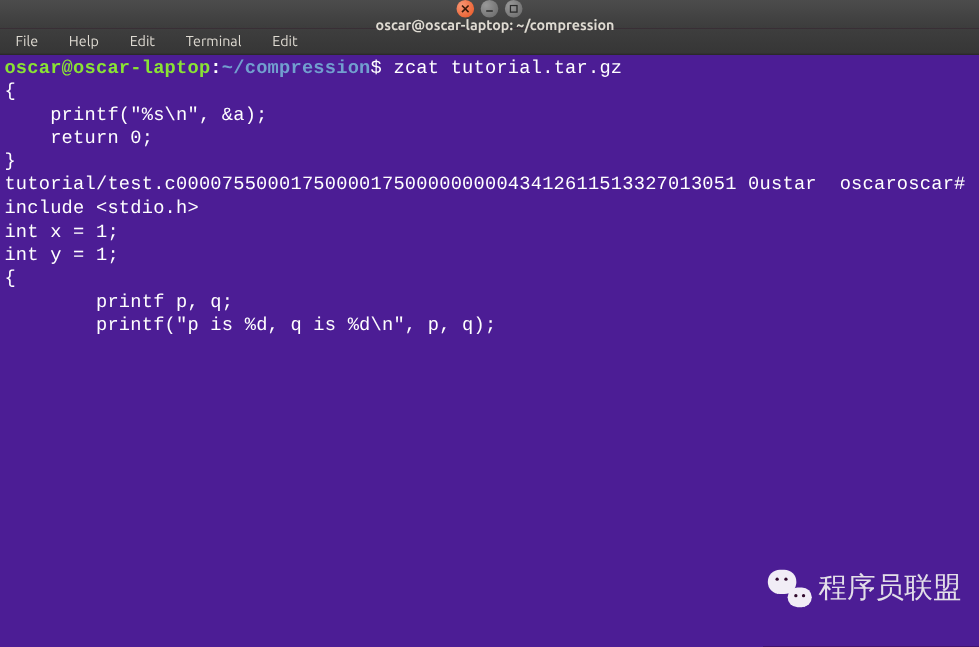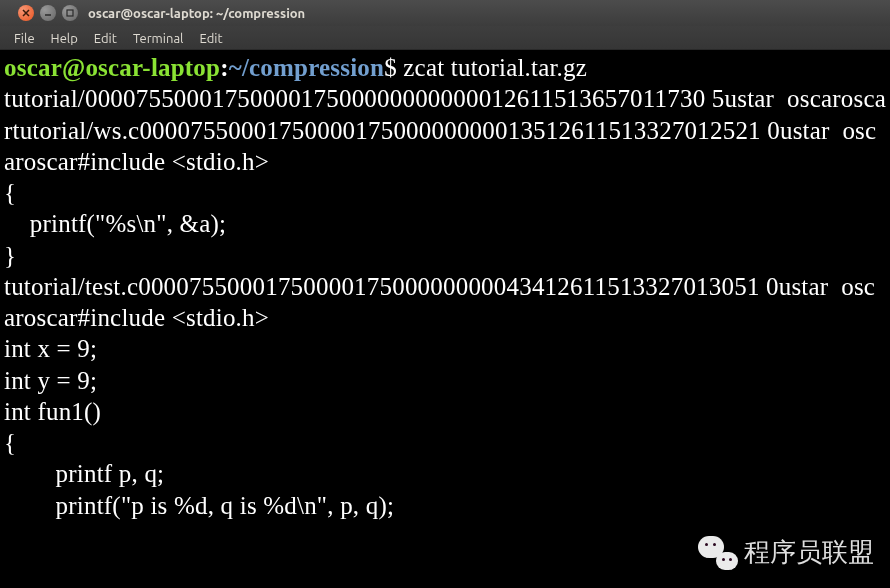--- a/index.html
+++ b/index.html
@@ -14,20 +14,21 @@
       background: #2c001e;
       overflow: hidden;
       position: relative;
     }
     .titlebar {
       height: 26px;
       background: linear-gradient(to bottom, #4c4c4c, #3c3c3c);
       display: flex;
       align-items: center;
       padding: 0 18px;
+      flex-direction: column;
     }
     .window-controls {
       display: flex;
       gap: 6px;
       align-items: center;
     }
     .win-btn {
       width: 16px;
       height: 16px;
       border-radius: 50%;
@@ -55,35 +56,35 @@
       color: #dfdbd2;
       font-size: 13px;
       font-weight: bold;
     }
     .menubar {
       height: 24px;
       background: linear-gradient(to bottom, #3e3e3e, #363636);
       display: flex;
       align-items: center;
       padding: 0 6px;
-      gap: 0;
+      gap: 12px;
       border-bottom: 1px solid #2a2a2a;
     }
     .menu-item {
       color: #dfdbd2;
       font-size: 13px;
       padding: 2px 8px;
       cursor: pointer;
     }
     .terminal-body {
-      background: #000000;
+      background: #4c1d95;
       height: calc(588px - 50px);
       padding: 2px 4px;
-      font-family: Liberation Serif, serif;
-      font-size: 25px;
+      font-family: Liberation Mono, monospace;
+      font-size: 17px;
       line-height: 1.25;
       color: #ffffff;
       overflow: hidden;
       letter-spacing: 0.2px;
     }
     .prompt-user {
       color: #8ae234;
       font-weight: bold;
     }
     .prompt-colon {
@@ -96,21 +97,21 @@
     }
     .prompt-dollar {
       color: #ffffff;
     }
     .term-line {
       white-space: pre-wrap;
       word-break: break-all;
     }
     .watermark {
       position: absolute;
-      bottom: 18px;
+      bottom: 36px;
       right: 16px;
       display: flex;
       align-items: center;
       gap: 6px;
       color: #f0f0f0;
       font-size: 26px;
       opacity: 0.92;
     }
     .wechat-icon {
       width: 40px;
@@ -180,32 +181,31 @@
 <div class="menubar">
   <div class="menu-item">File</div>
   <div class="menu-item">Help</div>
   <div class="menu-item">Edit</div>
   <div class="menu-item">Terminal</div>
   <div class="menu-item">Edit</div>
 </div>
 
 <div class="terminal-body">
   <div class="term-line"><span class="prompt-user">oscar@oscar-laptop</span><span class="prompt-colon">:</span><span class="prompt-path">~/compression</span><span class="prompt-dollar">$</span> <span>zcat tutorial.tar.gz</span></div>
-  <div class="term-line">tutorial/0000755000175000017500000000000012611513657011730 5ustar  oscaroscartutorial/ws.c0000755000175000017500000000013512611513327012521 0ustar  oscaroscar#include &lt;stdio.h&gt;</div>
   <div class="term-line"></div>
   <div class="term-line">{</div>
   <div class="term-line">    printf("%s\n", &amp;a);</div>
   <div class="term-line"></div>
+  <div class="term-line">    return 0;</div>
   <div class="term-line">}</div>
   <div class="term-line">tutorial/test.c0000755000175000017500000000043412611513327013051 0ustar  oscaroscar#include &lt;stdio.h&gt;</div>
   <div class="term-line"></div>
-  <div class="term-line">int x = 9;</div>
-  <div class="term-line">int y = 9;</div>
-  <div class="term-line"></div>
-  <div class="term-line">int fun1()</div>
+  <div class="term-line">int x = 1;</div>
+  <div class="term-line">int y = 1;</div>
+  <div class="term-line"></div>
   <div class="term-line">{</div>
   <div class="term-line">        printf p, q;</div>
   <div class="term-line">        printf("p is %d, q is %d\n", p, q);</div>
 </div>
 
 <div class="watermark">
   <div class="wechat-icon">
     <div class="big">
         <span class="dot" style="top:7px;left:7px"></span>
         <span class="dot" style="top:7px;left:15px"></span>

